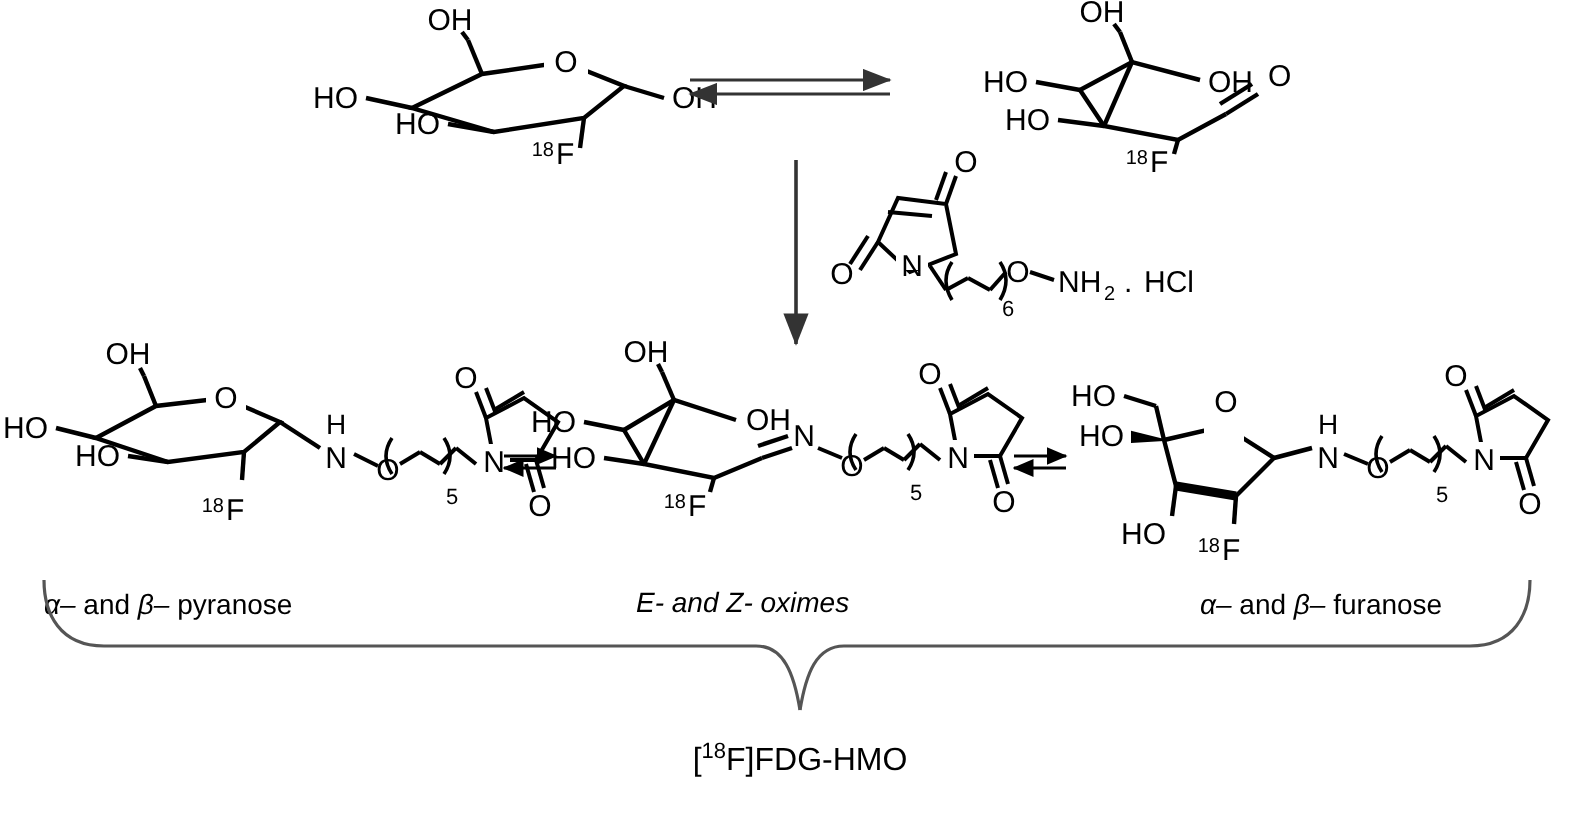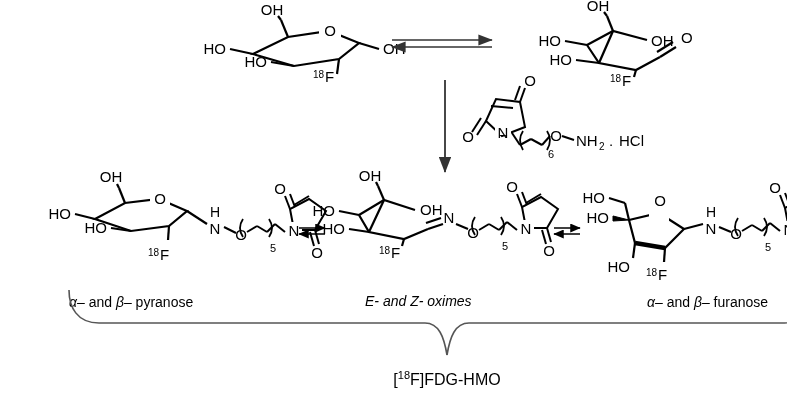--- a/index.html
+++ b/index.html
@@ -1,21 +1,21 @@
 <!DOCTYPE html>
 <html><head>
 <meta charset="utf-8">
 <style>
   html,body{margin:0;padding:0;background:#ffffff;}
   body{
     width:787px;height:408px;position:relative;overflow:hidden;
     font-family:"Liberation Sans", sans-serif;
     color:#000;
   }
-  #scheme{position:absolute;left:0;top:0;width:686px;height:408px;padding-left:47px;}
+  #scheme{position:absolute;left:0;top:0;width:686px;height:408px;}
   .atom{font-size:15px;}
   .small{font-size:10px;}
   svg text{fill:#000;}
 </style>
 </head>
 <body>
 
 <div id="scheme">
 <svg width="787" height="408" viewBox="0 0 787 408" xmlns="http://www.w3.org/2000/svg">
 

